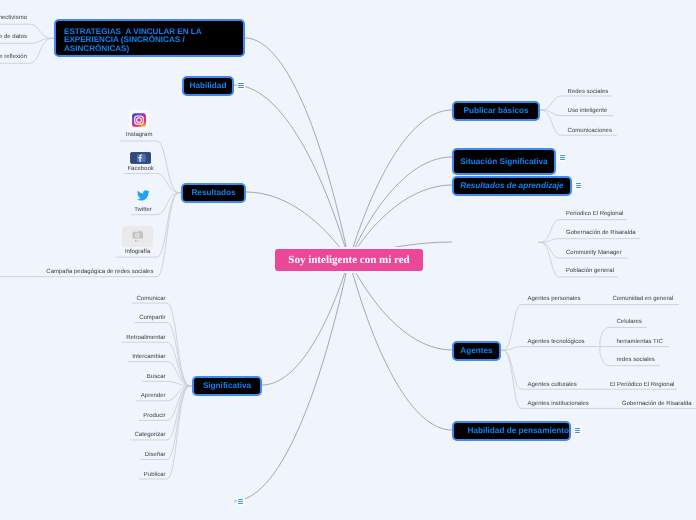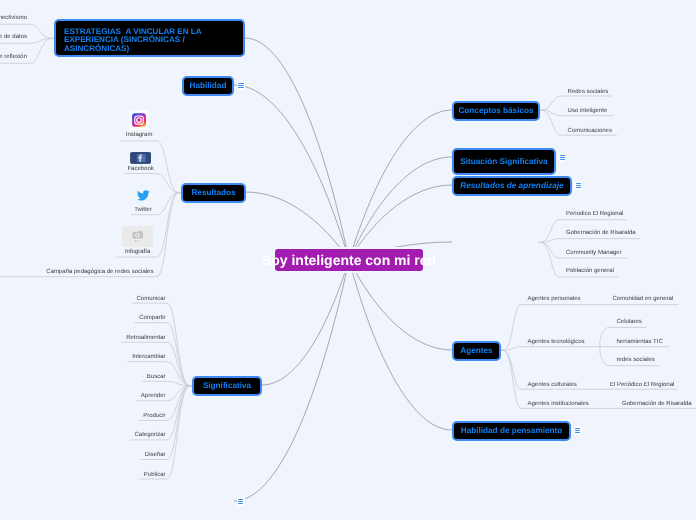--- a/index.html
+++ b/index.html
@@ -7,22 +7,22 @@
   body{width:696px;height:520px;overflow:hidden;background:#f0f4fd;
        font-family:"Liberation Sans",sans-serif;
        -webkit-font-smoothing:antialiased;text-rendering:geometricPrecision;}
   #map{position:relative;width:696px;height:520px;}
   svg#links{position:absolute;left:0;top:0;width:696px;height:520px;}
 
   .node{position:absolute;box-sizing:border-box;background:#000000;
         border:2px solid #3d8bf2;border-radius:5px;color:#1180f3;
         font-weight:bold;font-size:8.2px;z-index:3;
         display:flex;align-items:center;justify-content:center;white-space:nowrap;}
-  .node.root{background:#a21caf;border:2.6px solid #f1f5fe;color:#fff;
-        font-size:14px;border-radius:5px;}
+  .node.root{background:#ec4899;border:2.6px solid #f1f5fe;color:#fff;
+        font-size:11px;border-radius:5px;font-family:Liberation Serif, serif;}
   .node.title{font-size:8.1px;line-height:8.8px;text-align:left;
         align-items:flex-start;justify-content:flex-start;
         padding:6.6px 8px;white-space:normal;}
 
   .leaf{position:absolute;color:#3c3c3c;font-size:6px;white-space:nowrap;
         line-height:7px;z-index:2;}
   .leaf.r{text-align:right;}
 
   .ham{position:absolute;background:#fcfdff;border-radius:2px;z-index:4;
        display:flex;flex-direction:column;align-items:center;justify-content:center;}
@@ -180,21 +180,21 @@
 <div class="leaf r" style="left:105.5px;top:452.0px;width:60px;">Diseñar</div>
 <div class="leaf r" style="left:105.5px;top:471.5px;width:60px;">Publicar</div>
 
 <div class="ham" style="left:236.5px;top:497px;width:8.2px;height:8.8px;">
       <i></i>
       <i></i>
       <i></i>
     </div>
 
 <div class="node" style="left:452px;top:100.5px;width:88px;height:20.4px;">
-  <span>Conceptos básicos</span>
+  <span>Publicar básicos</span>
 </div>
 <div class="leaf" style="left:567.6px;top:88.9px;">Redes sociales</div>
 <div class="leaf" style="left:567.6px;top:107.5px;">Uso inteligente</div>
 <div class="leaf" style="left:567.6px;top:127.5px;">Comunicaciones</div>
 
 <div class="node" style="left:452px;top:147.6px;width:104px;height:27px;">
   <span>Situación Significativa</span>
 </div>
 <div class="ham" style="left:558.2px;top:152.9px;width:8.2px;height:8.8px;">
       <i></i>
@@ -224,21 +224,21 @@
 <div class="leaf" style="left:527.5px;top:381.5px;">Agentes culturales</div>
 <div class="leaf" style="left:527.5px;top:400.6px;">Agentes institucionales</div>
 
 <div class="leaf" style="left:612.5px;top:296.3px;">Comunidad en general</div>
 <div class="leaf" style="left:616.5px;top:318.9px;">Celulares</div>
 <div class="leaf" style="left:616.5px;top:338.5px;">herramientas TIC</div>
 <div class="leaf" style="left:616.5px;top:357.1px;">redes sociales</div>
 <div class="leaf" style="left:610px;top:381.5px;">El Periódico El Regional</div>
 <div class="leaf" style="left:622px;top:400.6px;">Gobernación de Risaralda</div>
 
-<div class="node" style="left:452px;top:420.5px;width:119px;height:20.4px;">
+<div class="node" style="left:452px;top:420.5px;width:119px;height:20.4px;justify-content:flex-end;">
   <span>Habilidad de pensamiento</span>
 </div>
 <div class="ham" style="left:573.5px;top:425.9px;width:8.2px;height:8.8px;">
       <i></i>
       <i></i>
       <i></i>
     </div>
 
 </div>
 

